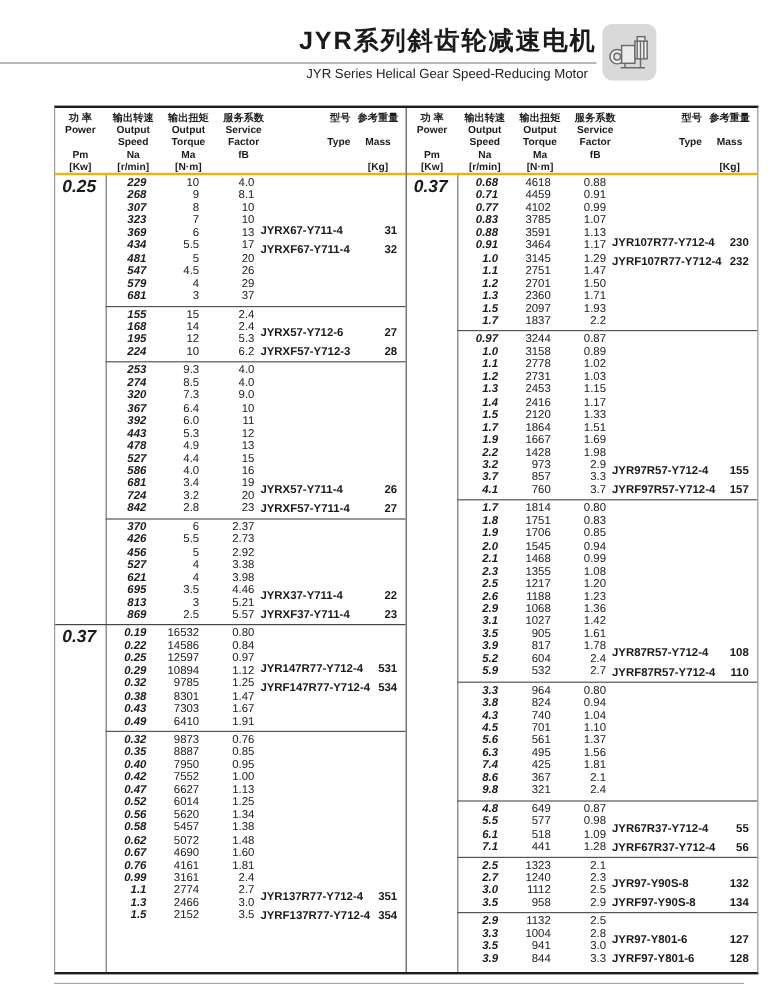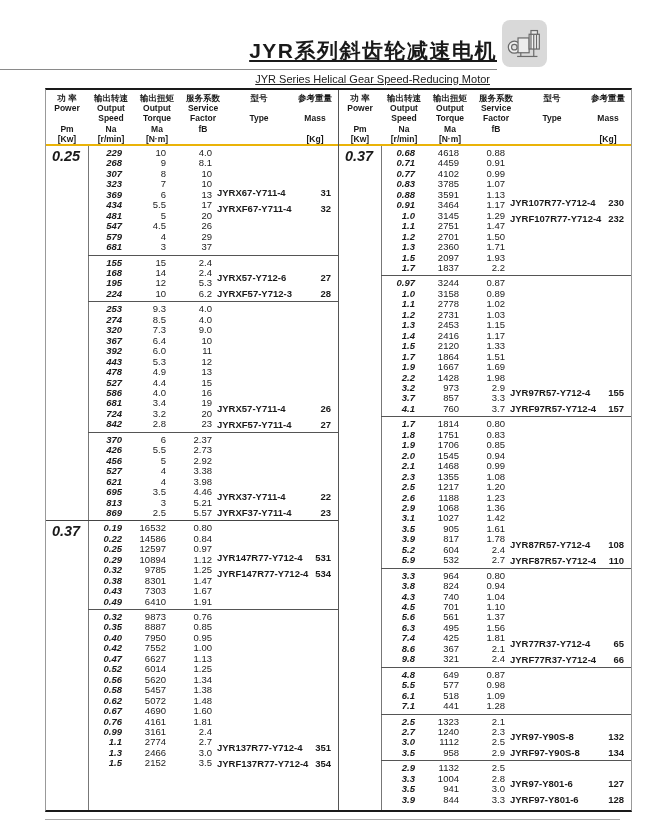--- a/index.html
+++ b/index.html
@@ -1,41 +1,41 @@
 <!DOCTYPE html>
 <html><head>
 <meta charset="utf-8">
 <style>
   html,body{margin:0;padding:0;background:#fff;}
   .page{position:relative;width:646px;height:826px;background:#fff;overflow:hidden;
         font-family:"Liberation Sans",sans-serif;color:#1a1a1a;}
 
   
-  .doc-header{position:relative;padding-top:37px;text-decoration:underline;}
+  .doc-header{position:relative;padding-top:20px;}
   .title-zh{width:497px;text-align:right;font-size:21px;font-weight:bold;letter-spacing:1.5px;
             padding-bottom:4px;border-bottom:1.5px solid #8a8a8a;}
   .title-en{width:490px;text-align:right;font-size:11px;margin-top:3px;color:#222;}
   .motor-icon{position:absolute;top:20px;right:99px;width:45px;height:47px;background:#d9d9d9;
               border-radius:8px;display:flex;align-items:center;justify-content:center;}
 
   
   .table-wrap{position:absolute;left:45px;right:14px;top:88px;bottom:14px;display:flex;
               border-top:2px solid #1a1a1a;border-bottom:2px solid #1a1a1a;
               border-left:1px solid #999;border-right:1px solid #999;box-sizing:border-box;}
   .half{flex:1;display:flex;flex-direction:column;min-width:0;}
   .half.right{border-left:1px solid #555;}
 
   .thead{display:flex;height:56px;box-sizing:border-box;border-bottom:2px solid #eab308;
          padding-top:3px;}
   .th{white-space:pre-line;text-align:center;font-weight:bold;font-size:8.5px;line-height:10.2px;}
   .th-power{width:42px;}
   .th-speed{width:46px;}
   .th-torque{width:46px;}
   .th-factor{width:46px;}
-  .th-type{flex:1;}
+  .th-type{flex:1;text-align:right;}
   .th-mass{width:46px;}
 
   .tbody{flex:1;position:relative;}
   .power-divider{position:absolute;left:42px;top:0;bottom:0;width:1px;background:#777;}
 
   .section{position:relative;}
   .section.sep{border-top:1px solid #444;}
   .power-label{position:absolute;left:0;top:2px;width:40px;text-align:center;
                font-weight:bold;font-style:italic;font-size:14.5px;}
   .block{margin-left:42px;padding:2px 0;display:flex;align-items:center;}
@@ -803,30 +803,20 @@
                   <span class="c-speed">8.6</span>
                   <span class="c-torque">367</span>
                   <span class="c-factor">2.1</span>
                 </div>
                 <div class="row">
                   <span class="c-speed">9.8</span>
                   <span class="c-torque">321</span>
                   <span class="c-factor">2.4</span>
                 </div>
               </div>
-              <div class="tm">
-                <div class="tm-line">
-                  <span class="tm-name">JYR77R37-Y712-4</span>
-                  <span class="tm-mass">65</span>
-                </div>
-                <div class="tm-line">
-                  <span class="tm-name">JYRF77R37-Y712-4</span>
-                  <span class="tm-mass">66</span>
-                </div>
-              </div>
             </div>
             <div class="block bsep">
               <div class="rows">
                 <div class="row">
                   <span class="c-speed">4.8</span>
                   <span class="c-torque">649</span>
                   <span class="c-factor">0.87</span>
                 </div>
                 <div class="row">
                   <span class="c-speed">5.5</span>
@@ -837,20 +827,30 @@
                   <span class="c-speed">6.1</span>
                   <span class="c-torque">518</span>
                   <span class="c-factor">1.09</span>
                 </div>
                 <div class="row">
                   <span class="c-speed">7.1</span>
                   <span class="c-torque">441</span>
                   <span class="c-factor">1.28</span>
                 </div>
               </div>
+              <div class="tm">
+                <div class="tm-line">
+                  <span class="tm-name">JYR67R37-Y712-4</span>
+                  <span class="tm-mass">55</span>
+                </div>
+                <div class="tm-line">
+                  <span class="tm-name">JYRF67R37-Y712-4</span>
+                  <span class="tm-mass">56</span>
+                </div>
+              </div>
             </div>
             <div class="block bsep">
               <div class="rows">
                 <div class="row">
                   <span class="c-speed">2.5</span>
                   <span class="c-torque">1323</span>
                   <span class="c-factor">2.1</span>
                 </div>
                 <div class="row">
                   <span class="c-speed">2.7</span>

